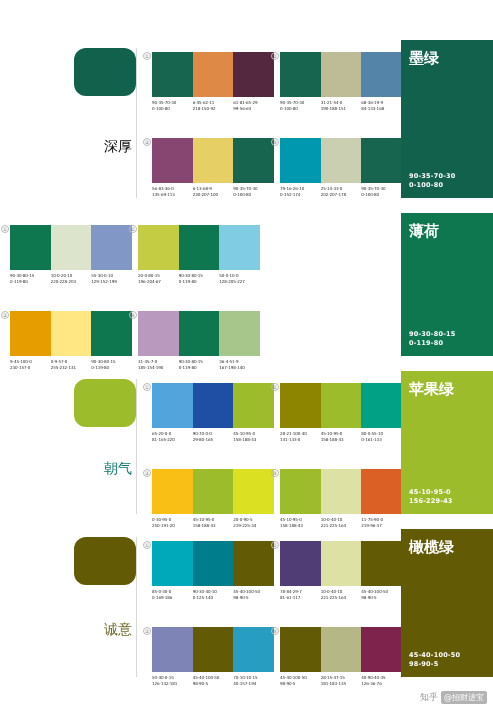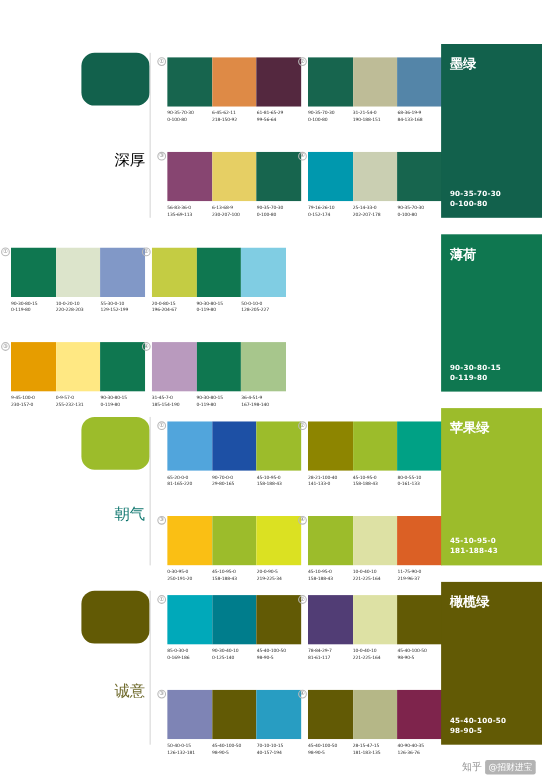--- a/index.html
+++ b/index.html
@@ -102,21 +102,21 @@
   .family {
     position: absolute;
     right: 0;
     width: 92px;
     padding: 10px 8px 8px 8px;
     display: flex;
     flex-direction: column;
     justify-content: space-between;
   }
   .family-name {
-    font-size: 12px;
+    font-size: 15px;
     line-height: 17px;
     color: #ffffff;
     font-weight: bold;
     font-family: "DejaVu Sans", sans-serif;
   }
   .family-codes { margin-top: auto; }
   .family-code {
     font-size: 6.5px;
     line-height: 9px;
     color: #ffffff;
@@ -450,21 +450,21 @@
                 <div class="code-line">11-75-90-0</div>
                 <div class="code-line">219-96-37</div>
               </div>
             </div>
           </div>
         </div>
         <div class="family" style="height: 143px; background: rgb(156, 188, 43);">
           <div class="family-name">苹果绿</div>
           <div class="family-codes">
             <div class="family-code">45-10-95-0</div>
-            <div class="family-code">181-188-43</div>
+            <div class="family-code">156-229-43</div>
           </div>
         </div>
       </div>
       <div class="row" style="top: 529px; height: 160px;">
         <div class="left-col">
           <div class="mood-chip" style="background: rgb(98, 90, 5);"></div>
           <div class="mood-rule" style="height: 140px;"></div>
           <div class="mood-label" style="top: 92.8px; color: rgb(111, 106, 44);">诚意</div>
         </div>
         <div class="groups">

